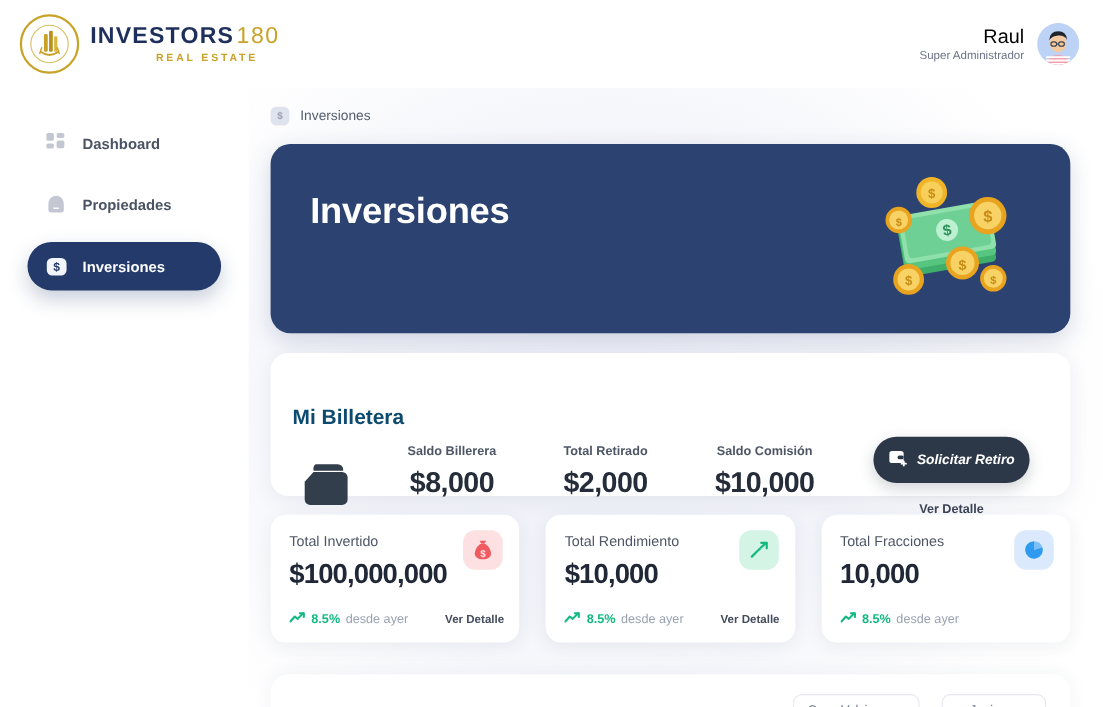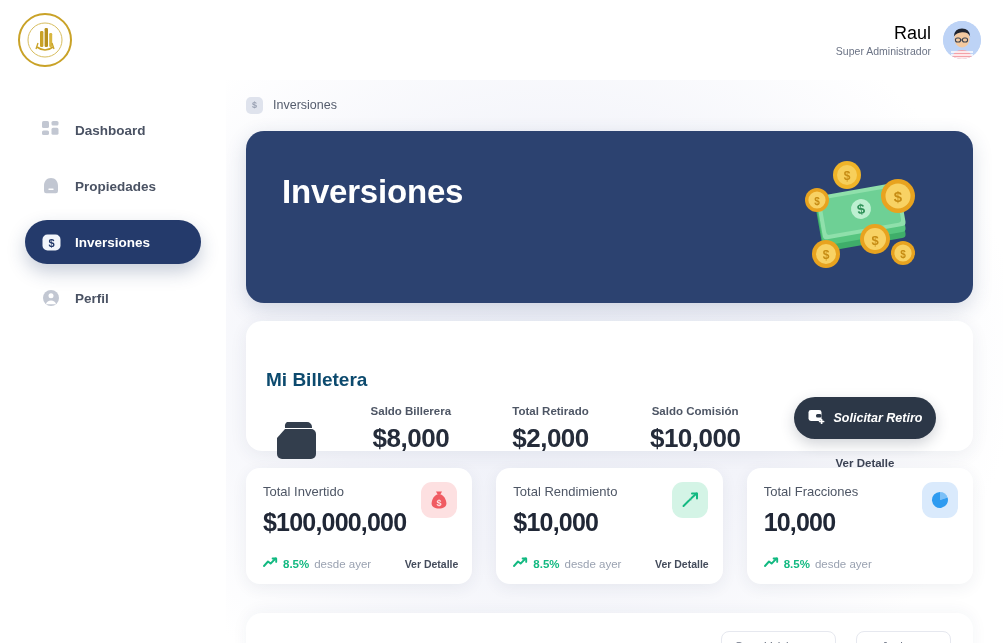--- a/index.html
+++ b/index.html
@@ -280,20 +280,27 @@
     <div class="brand">
       <div class="brand-mark">
         <svg width="38" height="38" viewBox="0 0 38 38">
           <circle cx="19" cy="19" r="17" fill="none" stroke="#d7bd5e" stroke-width="1"></circle>
           <rect x="14" y="10" width="3.4" height="16" rx="1.2" fill="#c9a227"></rect>
           <rect x="18.6" y="7" width="3.4" height="19" rx="1.2" fill="#b8911f"></rect>
           <rect x="23.2" y="12" width="3" height="14" rx="1.2" fill="#d8b63f"></rect>
           <path d="M11 26 Q19 32 27 26" fill="none" stroke="#c9a227" stroke-width="1.6"></path>
           <path d="M12 22 L10 28 M26 22 L28 28" stroke="#c9a227" stroke-width="1.3"></path>
         </svg>
+      </div>
+      <div class="brand-text">
+        <div class="brand-line1">
+          <span class="brand-investors">INVESTORS</span>
+            <span class="brand-180">180</span>
+        </div>
+        <div class="brand-line2">REAL ESTATE</div>
       </div>
     </div>
 
     <div class="user-box">
       <div class="user-meta">
         <div class="user-name">Raul</div>
         <div class="user-role">Super Administrador</div>
       </div>
       <div class="avatar">
         <svg width="38" height="38" viewBox="0 0 38 38">
@@ -337,30 +344,20 @@
     <div class="nav-item active">
       <span class="nav-icon">
         <svg width="19" height="19" viewBox="0 0 19 19">
           <rect x="0.5" y="1.5" width="18" height="16" rx="5" fill="#f2f5fb"></rect>
           <text x="9.5" y="13.6" text-anchor="middle" font-family="Liberation Sans, sans-serif" font-size="11" font-weight="700" fill="#243a6b">$</text>
         </svg>
       </span>
       <span class="nav-label">Inversiones</span>
     </div>
 
-    <div class="nav-item">
-      <span class="nav-icon">
-        <svg width="18" height="18" viewBox="0 0 18 18">
-          <circle cx="9" cy="9" r="8" fill="#c2c7d2"></circle>
-          <circle cx="9" cy="6.8" r="2.5" fill="#ffffff"></circle>
-          <path d="M3.9 15.2 a5.4 5.4 0 0 1 10.2 0 z" fill="#ffffff"></path>
-        </svg>
-      </span>
-      <span class="nav-label">Perfil</span>
-    </div>
   </div>
 
   <div class="main">
 
     <div class="breadcrumb">
       <span class="bc-badge">$</span>
       <span class="bc-label">Inversiones</span>
     </div>
 
     <div class="hero">

